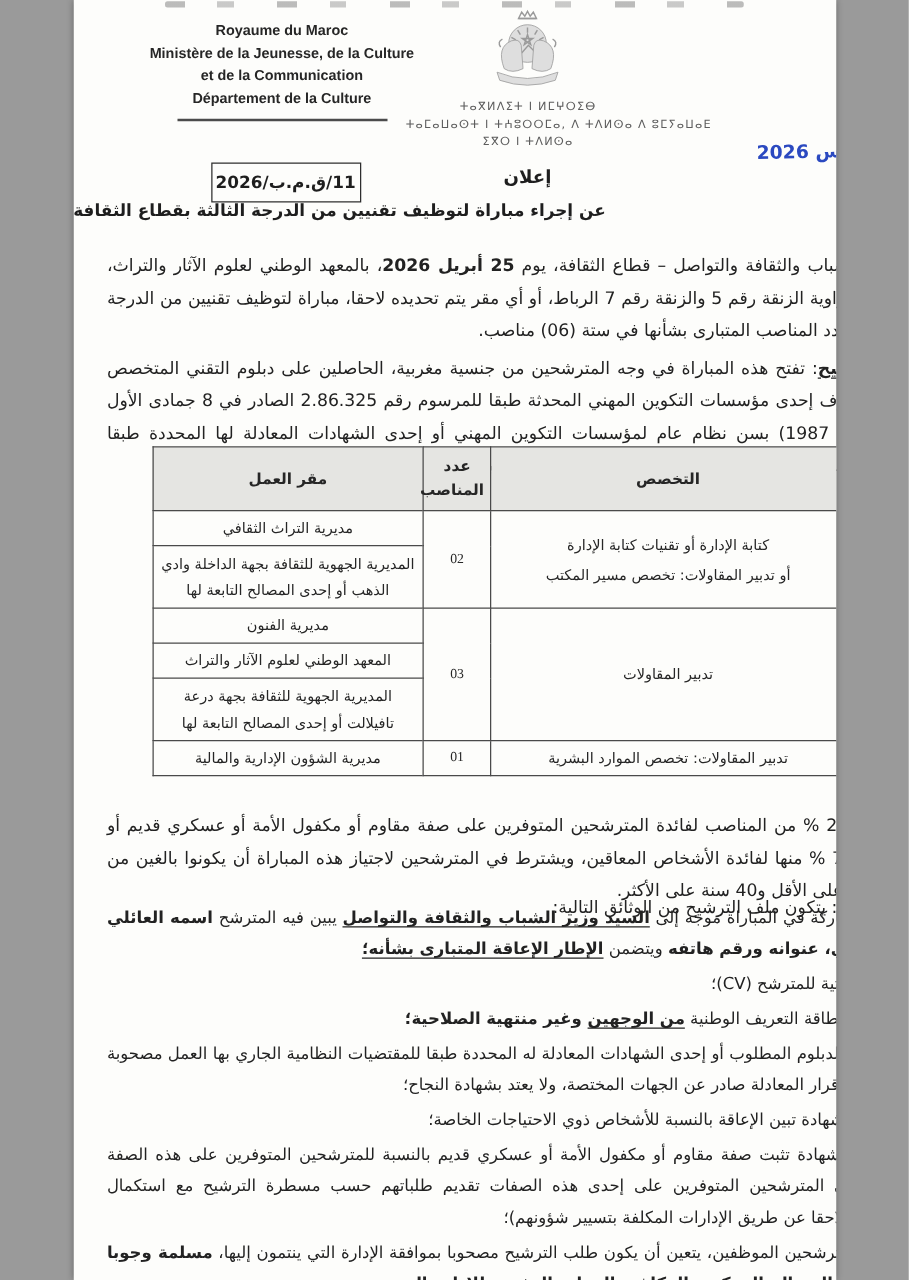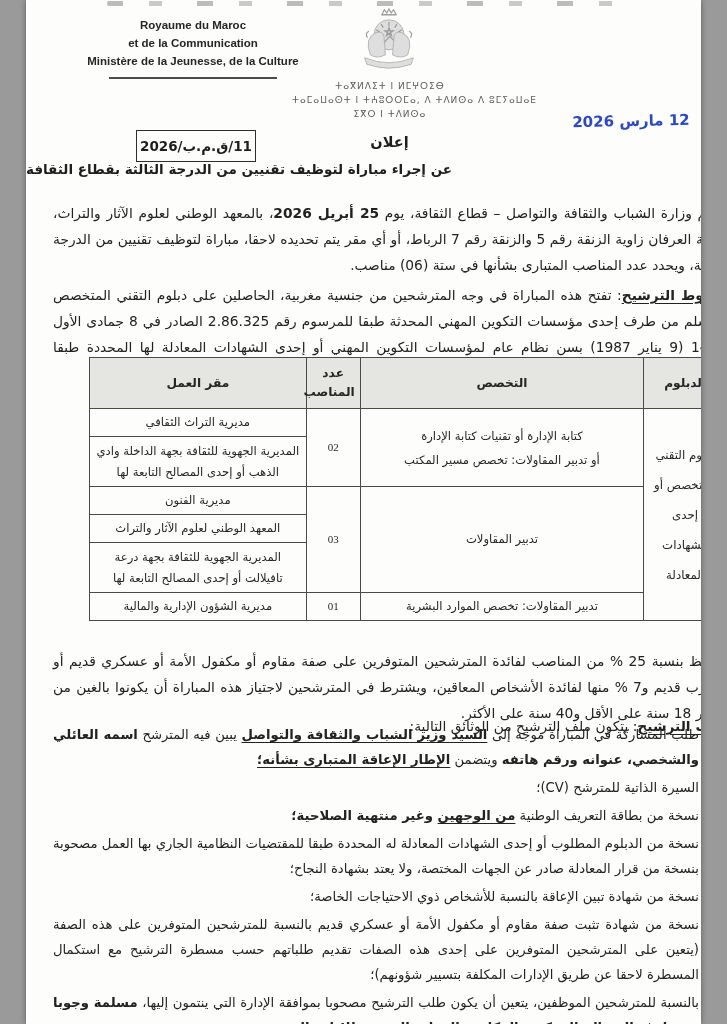--- a/index.html
+++ b/index.html
@@ -1,18 +1,18 @@
 <!DOCTYPE html>
 <html lang="ar"><head>
 <meta charset="utf-8">
 <style>
   html,body{margin:0;padding:0;}
   body{background:#9a9a9a;font-family:"DejaVu Sans",sans-serif;}
   .page{
-    position:relative;width:675px;height:1024px;margin:0 auto;
+    position:relative;width:610px;height:1024px;margin:0 auto;
     background:#fdfdfb;color:#1e1e1e;overflow:hidden;
     box-shadow:0 0 6px rgba(0,0,0,.4);
   }
   
   .artifacts{position:absolute;top:1px;left:12%;width:76%;height:5px;opacity:.45;
     background:repeating-linear-gradient(90deg,#6c6c6c 0 16px,transparent 16px 42px,#8a8a8a 42px 55px,transparent 55px 90px);
     border-radius:2px;}
   
   .hdr-fr{position:absolute;top:16px;left:48px;width:238px;text-align:center;
     font-family:"Liberation Sans",sans-serif;font-weight:bold;font-size:11.5px;
@@ -66,22 +66,23 @@
 </style>
 </head>
 <body>
 
 <div class="page">
 
   <div class="artifacts"></div>
 
   <div class="hdr-fr">
     <div>Royaume du Maroc</div>
+    <div>Ministère de la Jeunesse, de la Culture</div>
     <div>et de la Communication</div>
-    <div>Ministère de la Jeunesse, de la Culture</div>
+    <div>Département de la Culture</div>
     <div class="rule"></div>
   </div>
 
   <div class="emblem">
     <svg width="86" height="72" viewBox="0 0 120 100" aria-hidden="true">
 
       <path class="ln" d="M50 12 l3.5 -7 3.5 4.5 3 -5.5 3 5.5 3.5 -4.5 3.5 7 z"></path>
       <path class="ln" d="M50 12 h20"></path>
 
       <circle class="fl" cx="60" cy="40" r="21" fill="#f0f0ee"></circle>

